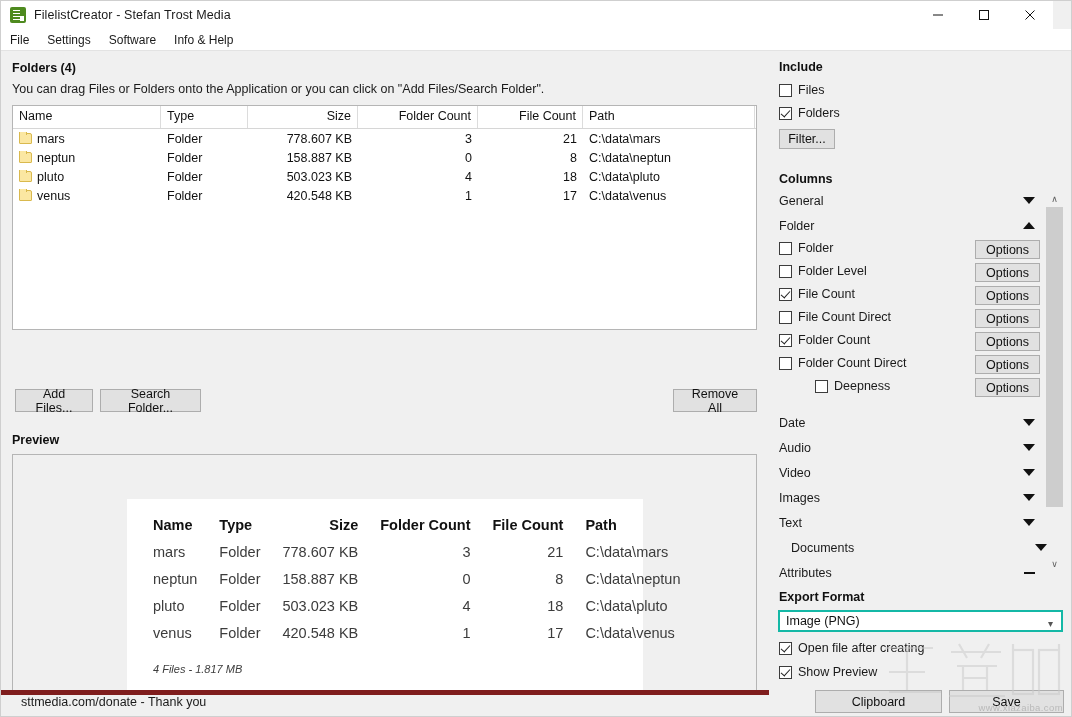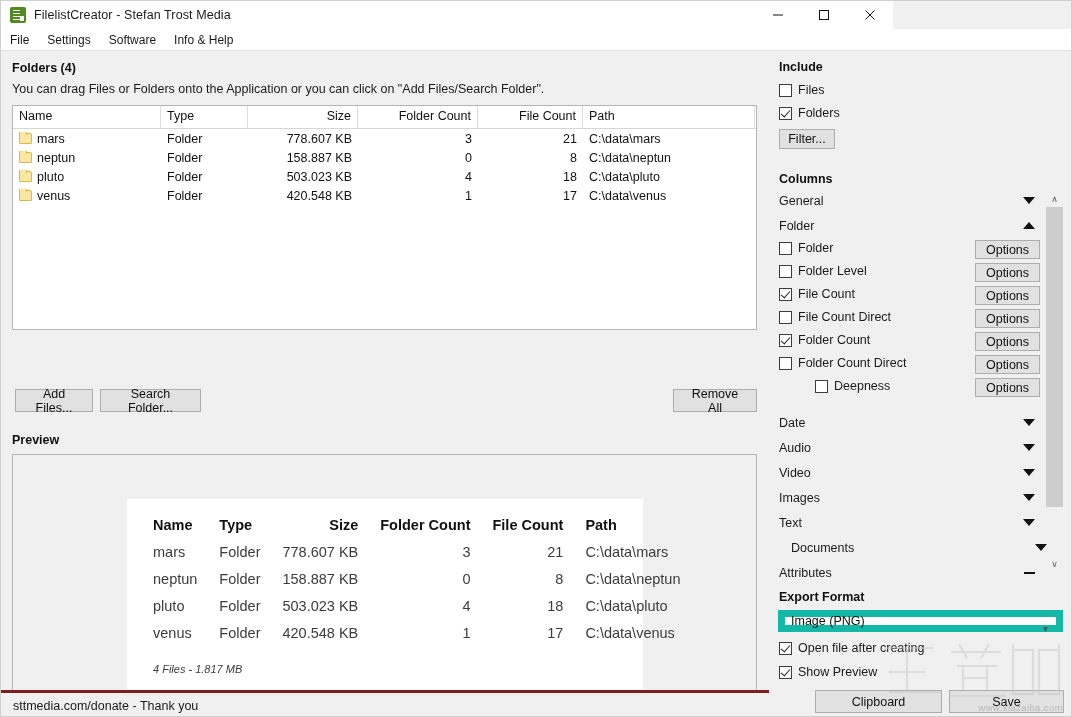--- a/index.html
+++ b/index.html
@@ -16,21 +16,21 @@
     position: relative;
     width: 1072px; height: 717px;
     background: #f0f0f0;
     border: 1px solid #cfcfcf;
     overflow: hidden;
   }
 
   
   .titlebar {
     position: absolute; left: 0; top: 0;
-    width: 892px; height: 28px;
+    width: 1052px; height: 28px;
     background: #ffffff;
     display: flex; align-items: center;
   }
   .app-icon {
     width: 16px; height: 16px;
     margin-left: 9px; margin-right: 8px;
     background: #4e8a1f;
     border-radius: 2px;
     position: relative;
     flex: 0 0 auto;
@@ -307,21 +307,21 @@
     left: 768px; top: 565px;
     width: 277px; height: 18px;
     background: #f0f0f0;
   }
 
   
   .combo {
     position: absolute; left: 777px; top: 609px;
     width: 285px; height: 22px;
     background: #ffffff;
-    border: 7px solid #14b8a6;
+    border: 2px solid #14b8a6;
     display: flex; align-items: center;
     padding-left: 6px;
     font-size: 12.5px; color: #111;
   }
   .combo .carat {
     position: absolute; right: 8px; top: 6px;
     color: #555; font-size: 10px;
   }
 
   #btn-clipboard {
@@ -330,23 +330,23 @@
   }
   #btn-save {
     position: absolute; left: 948px; top: 689px;
     width: 115px; height: 23px;
   }
 
   
   .statusbar {
     position: absolute; left: 0; bottom: 0;
     width: 768px; height: 28px;
-    border-top: 3px solid #7f1d1d;
-    display: flex; align-items: center;
-    padding-left: 12px;
+    border-top: 5px solid #7f1d1d;
+    display: flex; align-items: flex-start;
+    padding-left: 20px;
     font-size: 12.5px; color: #1a1a1a;
     background: #f0f0f0;
   }
 
   
   .watermark {
     position: absolute;
     right: 4px; bottom: 2px;
     width: 190px; height: 78px;
     pointer-events: none;

